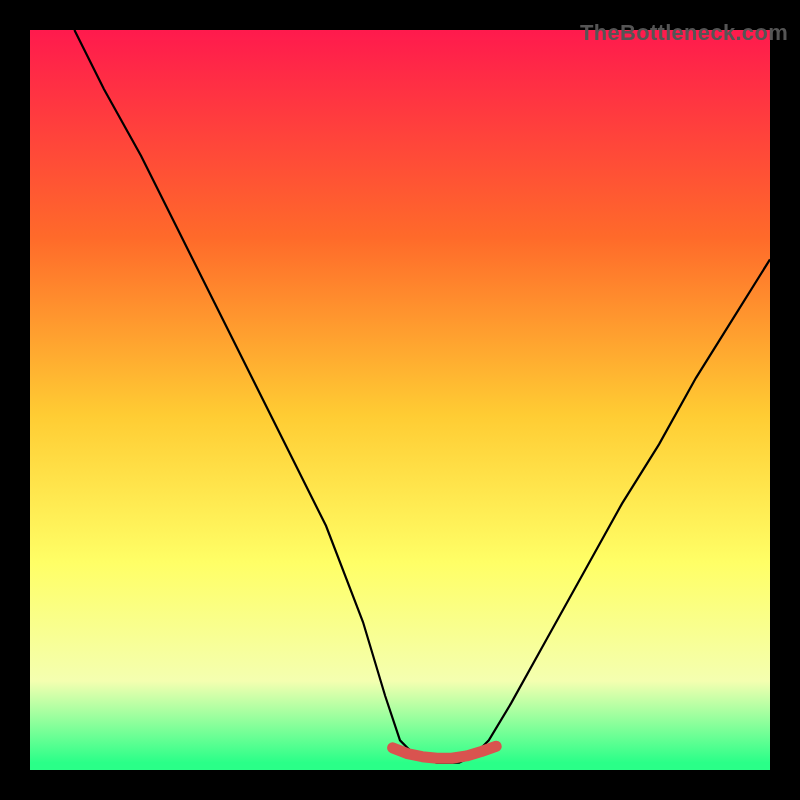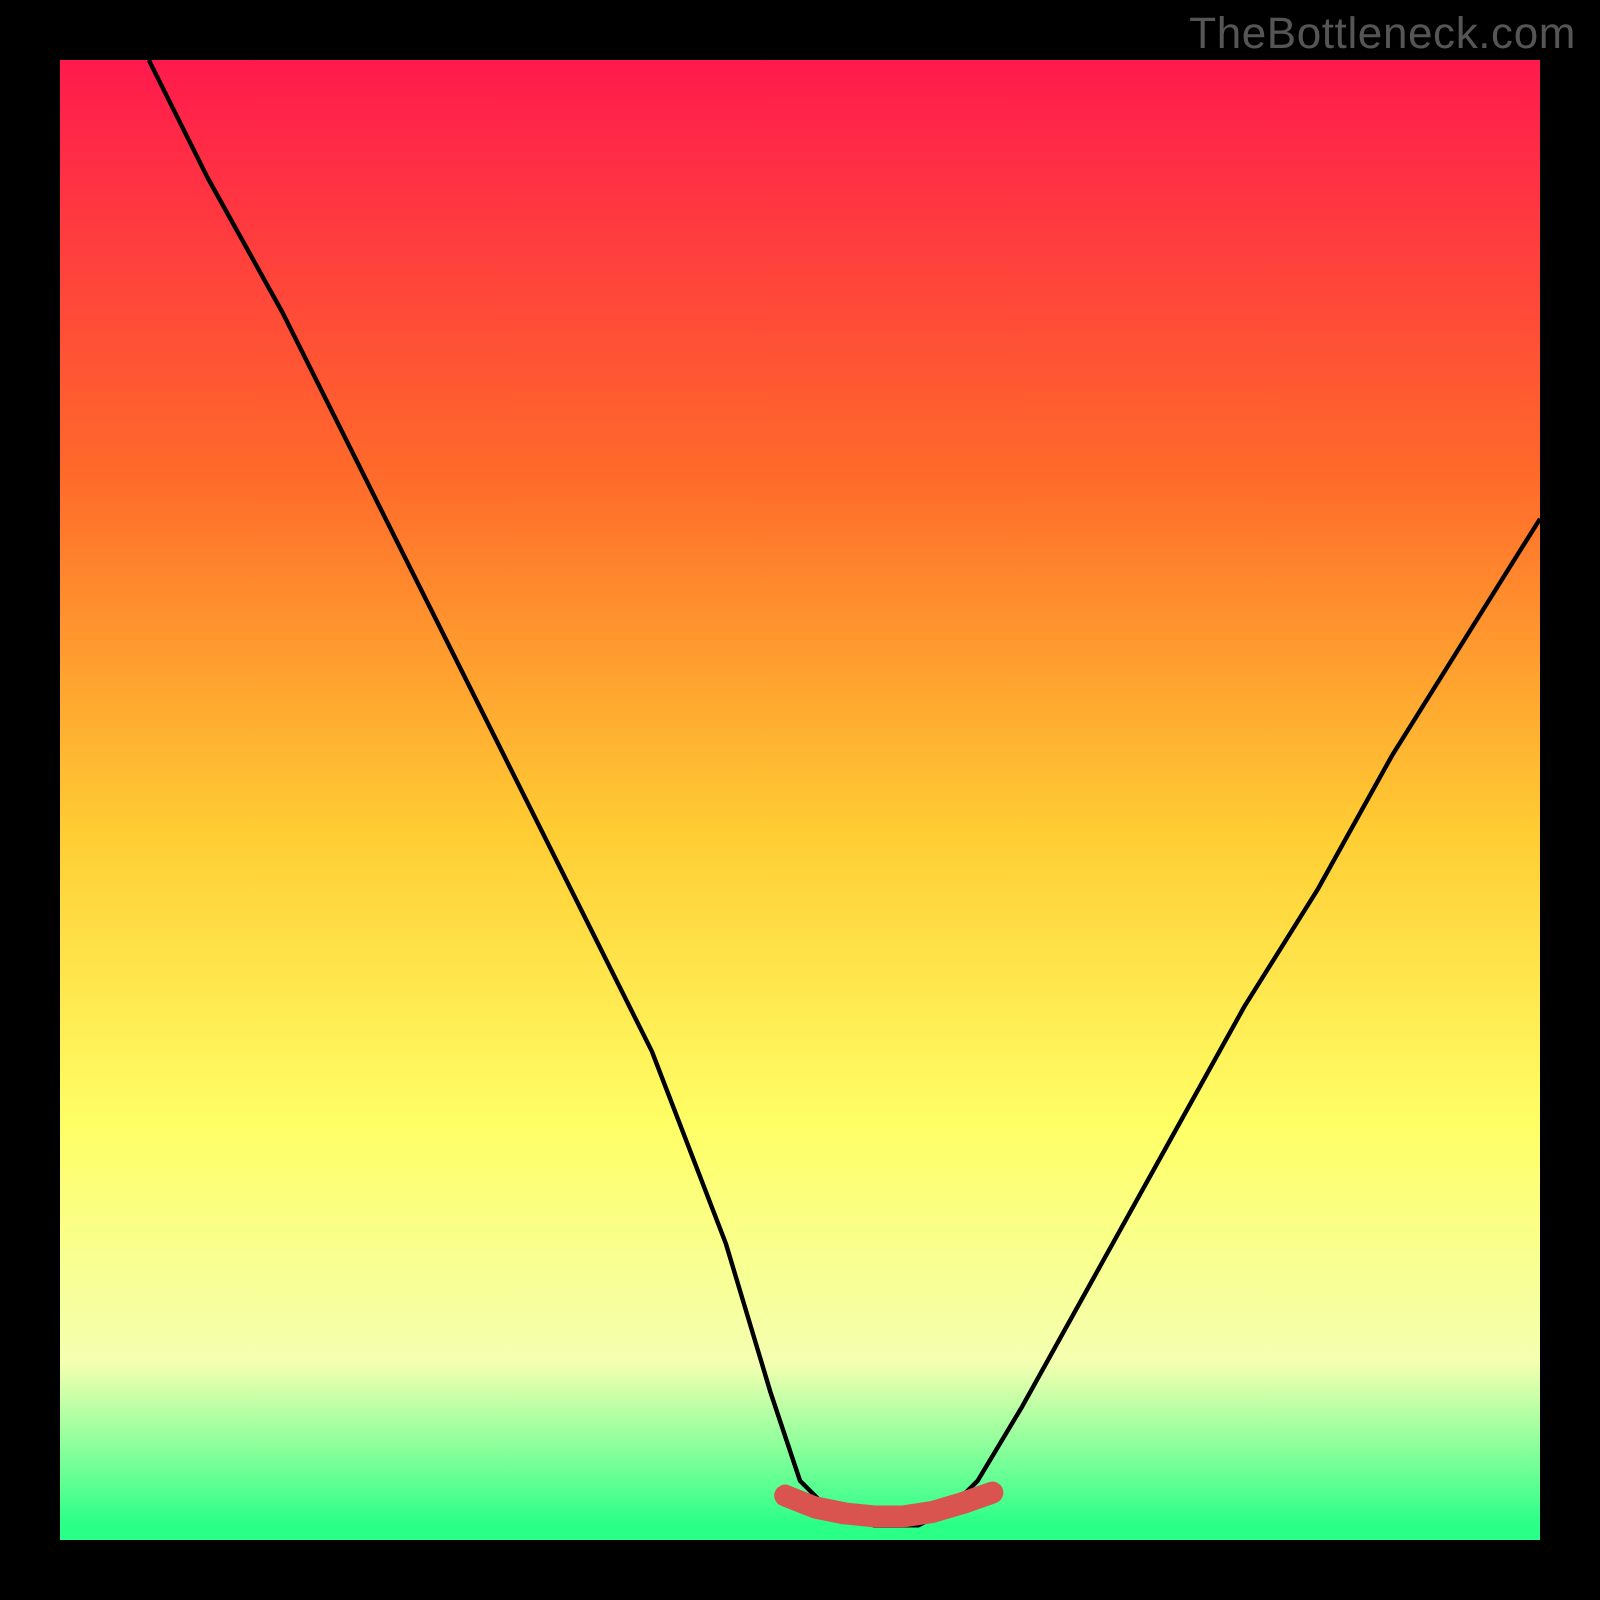--- a/index.html
+++ b/index.html
@@ -6,25 +6,25 @@
     margin: 0;
     padding: 0;
     width: 800px;
     height: 800px;
     background: #000;
     position: relative;
     font-family: Arial, Helvetica, sans-serif;
   }
   .watermark {
     position: absolute;
-    top: 4px;
+    top: 20px;
     right: 12px;
     color: #555;
     font-size: 22px;
-    font-weight: 400;
+    font-weight: 700;
     letter-spacing: 0.3px;
     z-index: 10;
   }
   .plot-wrap {
     position: absolute;
     left: 30px;
     top: 30px;
     width: 740px;
     height: 740px;
   }

